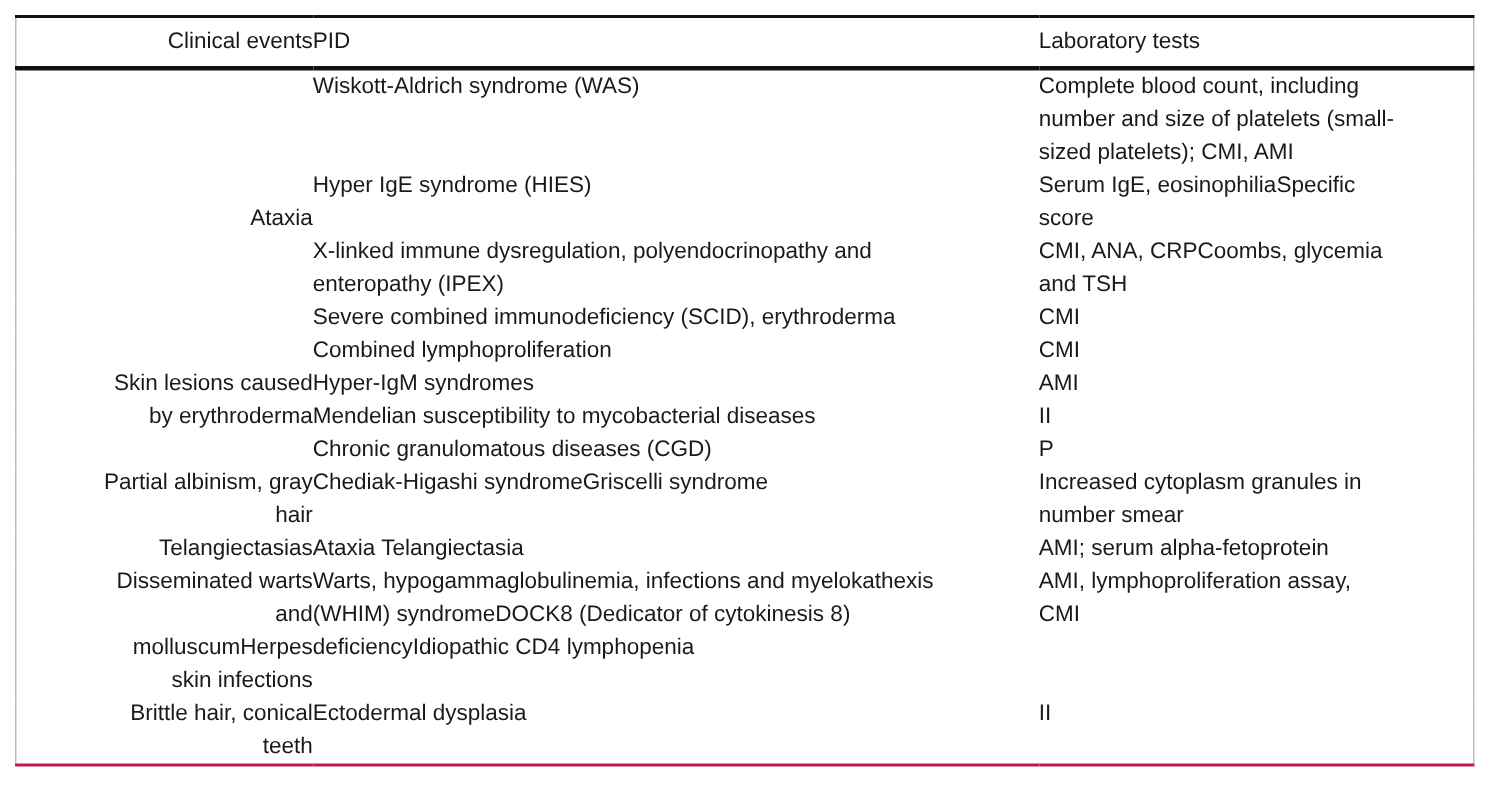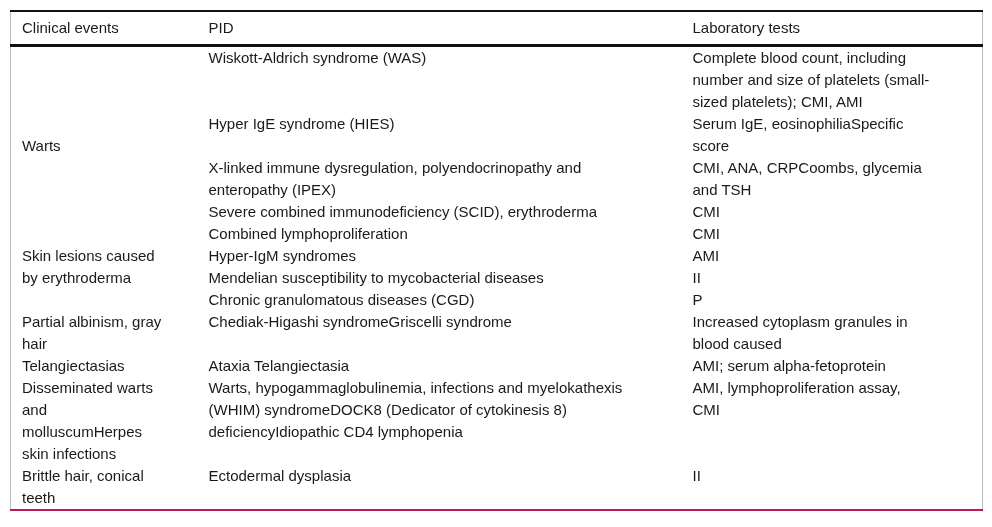--- a/index.html
+++ b/index.html
@@ -14,21 +14,21 @@
     border-left:1px solid #bcbcbc;border-right:1px solid #bcbcbc;
     font-size:15px;
   }
   th{
     border-top:2px solid #111;border-bottom:3px solid #111;
     text-align:left;font-weight:normal;padding:5px 0;line-height:22px;
     white-space:nowrap;overflow:hidden;
   }
   td{vertical-align:top;padding:0;margin-top:28px;}
   td.valign-middle{vertical-align:middle;}
-  .c1{padding-left:11px;}
+  .c1{padding-left:11px;text-align:right;}
   .line{display:block;line-height:22px;white-space:nowrap;}
   tbody tr:last-child td{border-bottom:2px solid #be185d;}
   col.col-1{width:198px;}
   col.col-2{width:484px;}
   col.col-3{width:290px;}
 </style>
 </head>
 <body>
 
 <table>
@@ -40,21 +40,21 @@
   <thead>
     <tr id="header-row">
         <th class="c1">Clinical events</th>
         <th>PID</th>
         <th>Laboratory tests</th>
       </tr>
   </thead>
   <tbody id="table-body">
       <tr>
         <td class="c1 valign-middle" rowspan="5">
-          <span class="line">Warts</span>
+          <span class="line">Ataxia</span>
         </td>
         <td>
           <span class="line">Wiskott-Aldrich syndrome (WAS)</span>
         </td>
         <td>
           <span class="line">Complete blood count, including</span>
           <span class="line">number and size of platelets (small-</span>
           <span class="line">sized platelets); CMI, AMI</span>
         </td>
       </tr>
@@ -124,21 +124,21 @@
       <tr>
         <td class="c1" rowspan="1">
           <span class="line">Partial albinism, gray</span>
           <span class="line">hair</span>
         </td>
         <td>
           <span class="line">Chediak-Higashi syndromeGriscelli syndrome</span>
         </td>
         <td>
           <span class="line">Increased cytoplasm granules in</span>
-          <span class="line">blood caused</span>
+          <span class="line">number smear</span>
         </td>
       </tr>
       <tr>
         <td class="c1" rowspan="1">
           <span class="line">Telangiectasias</span>
         </td>
         <td>
           <span class="line">Ataxia Telangiectasia</span>
         </td>
         <td>

